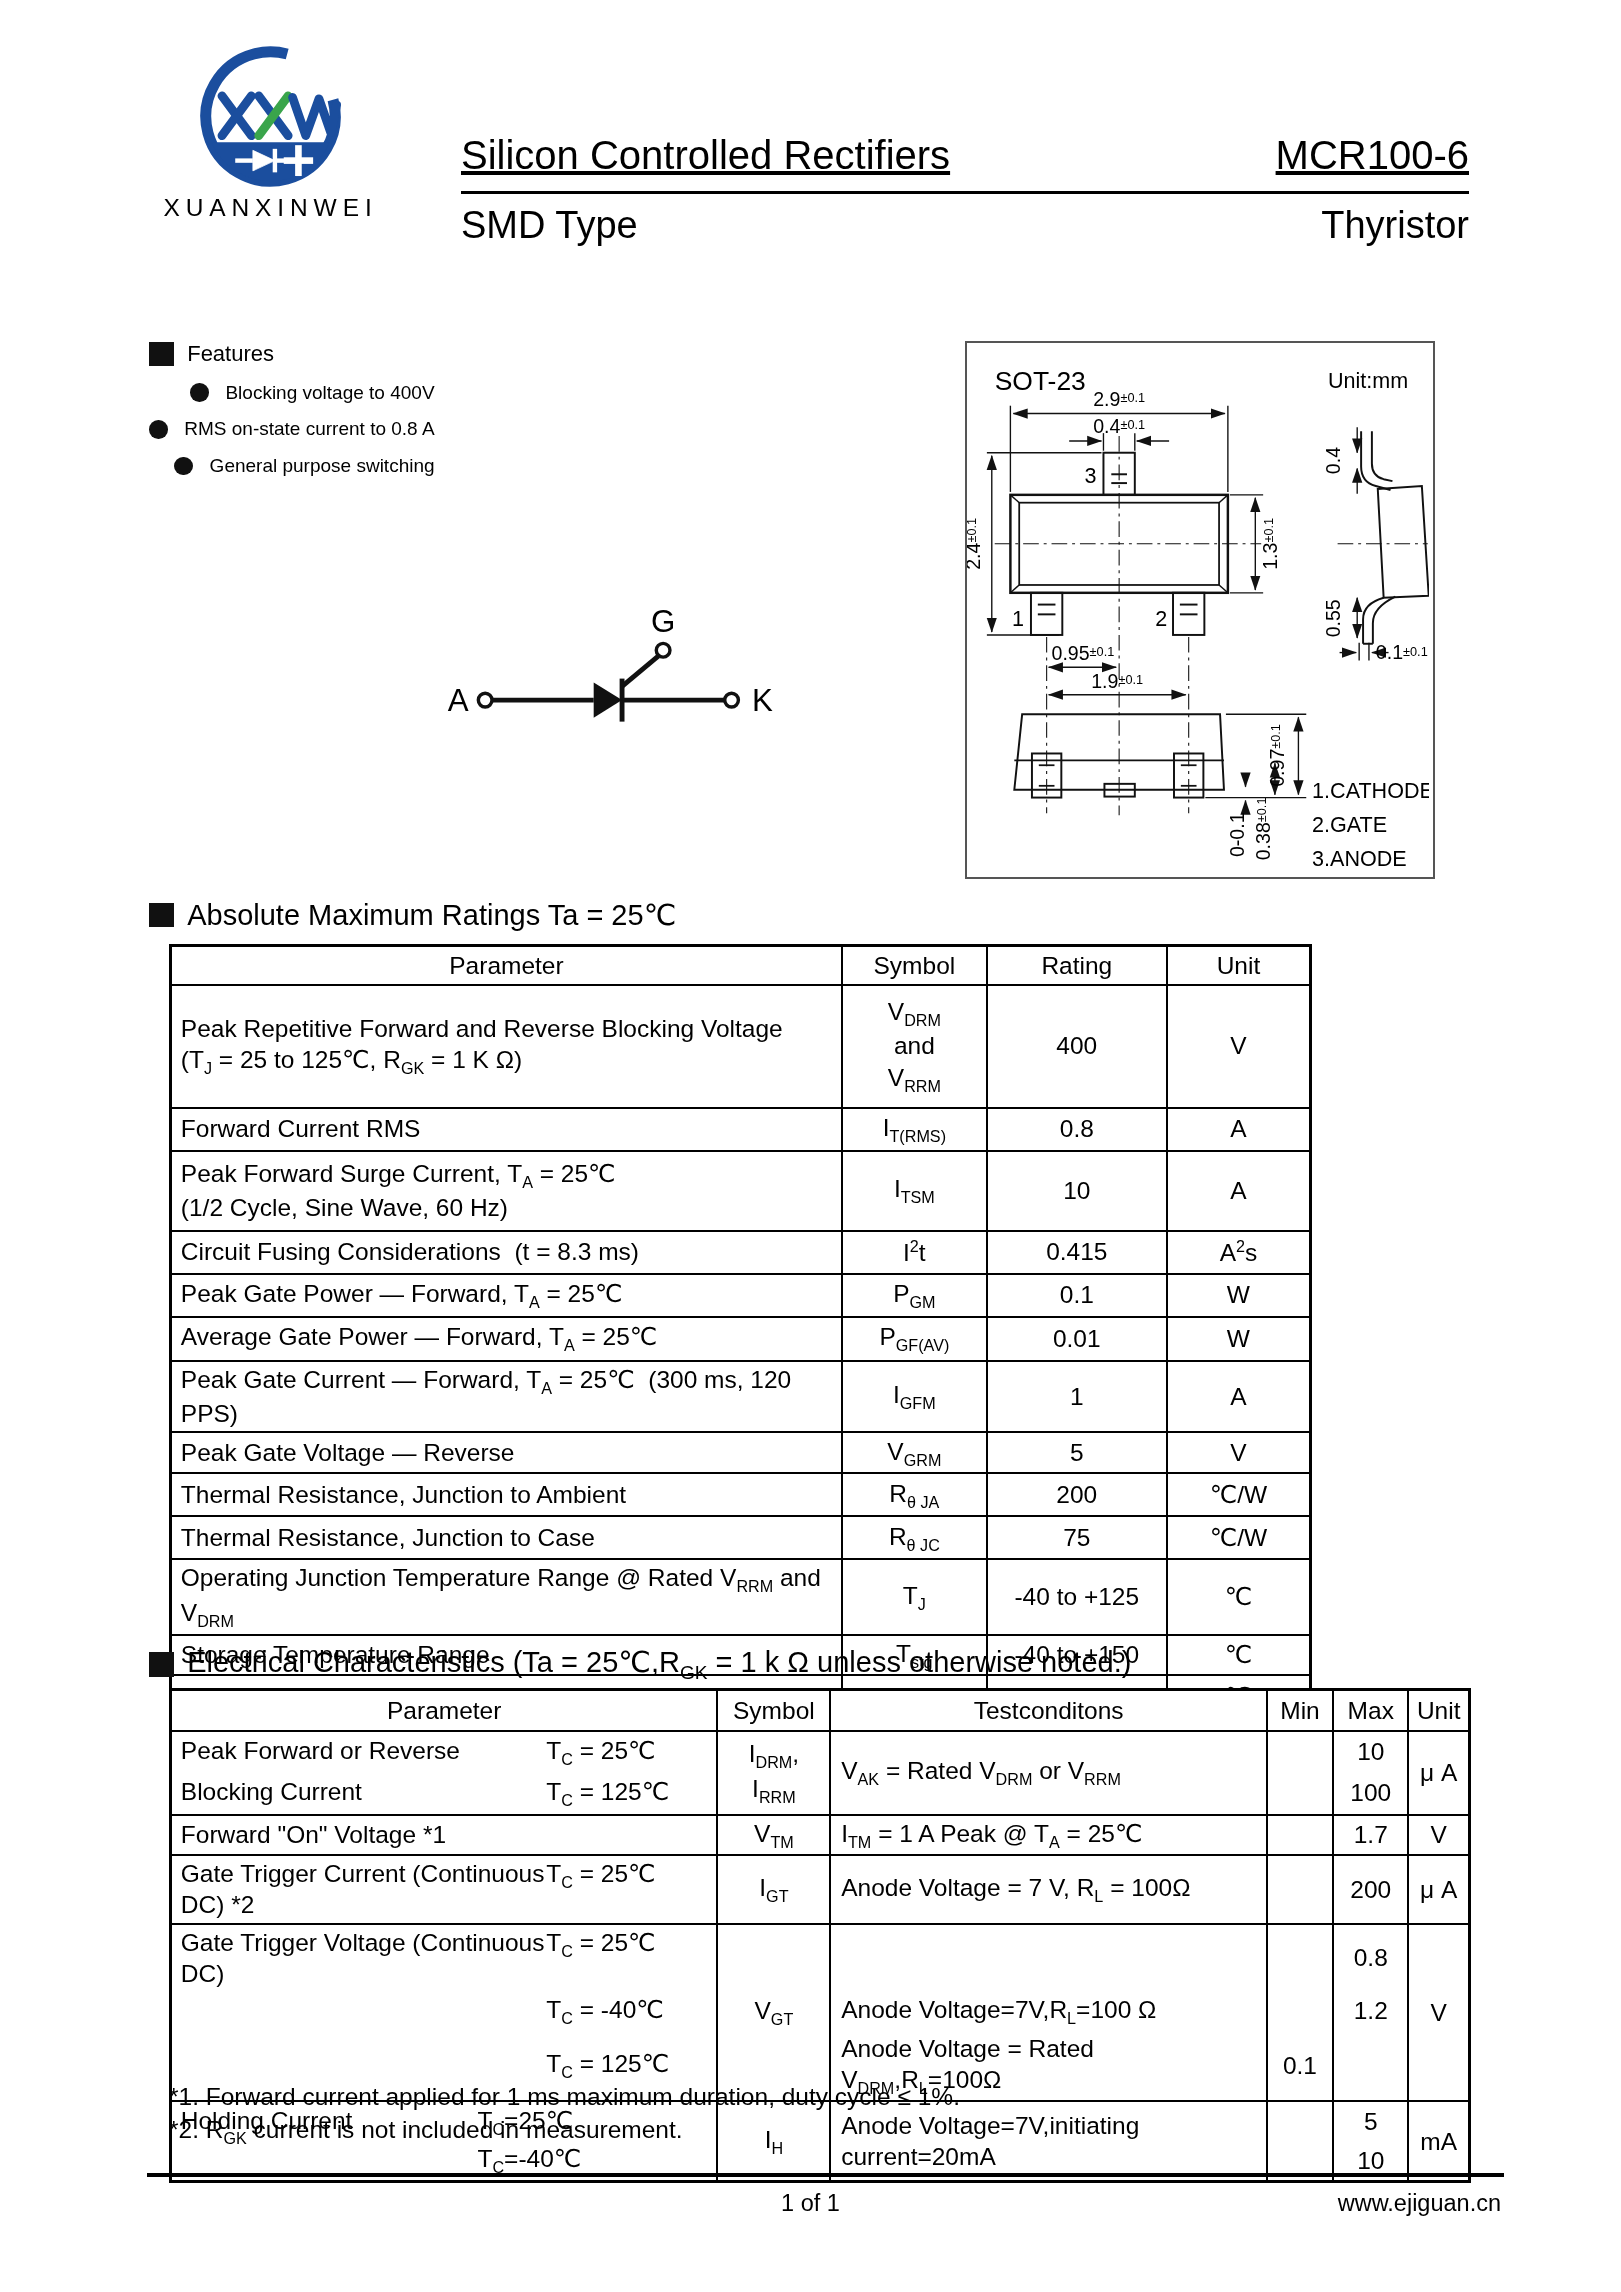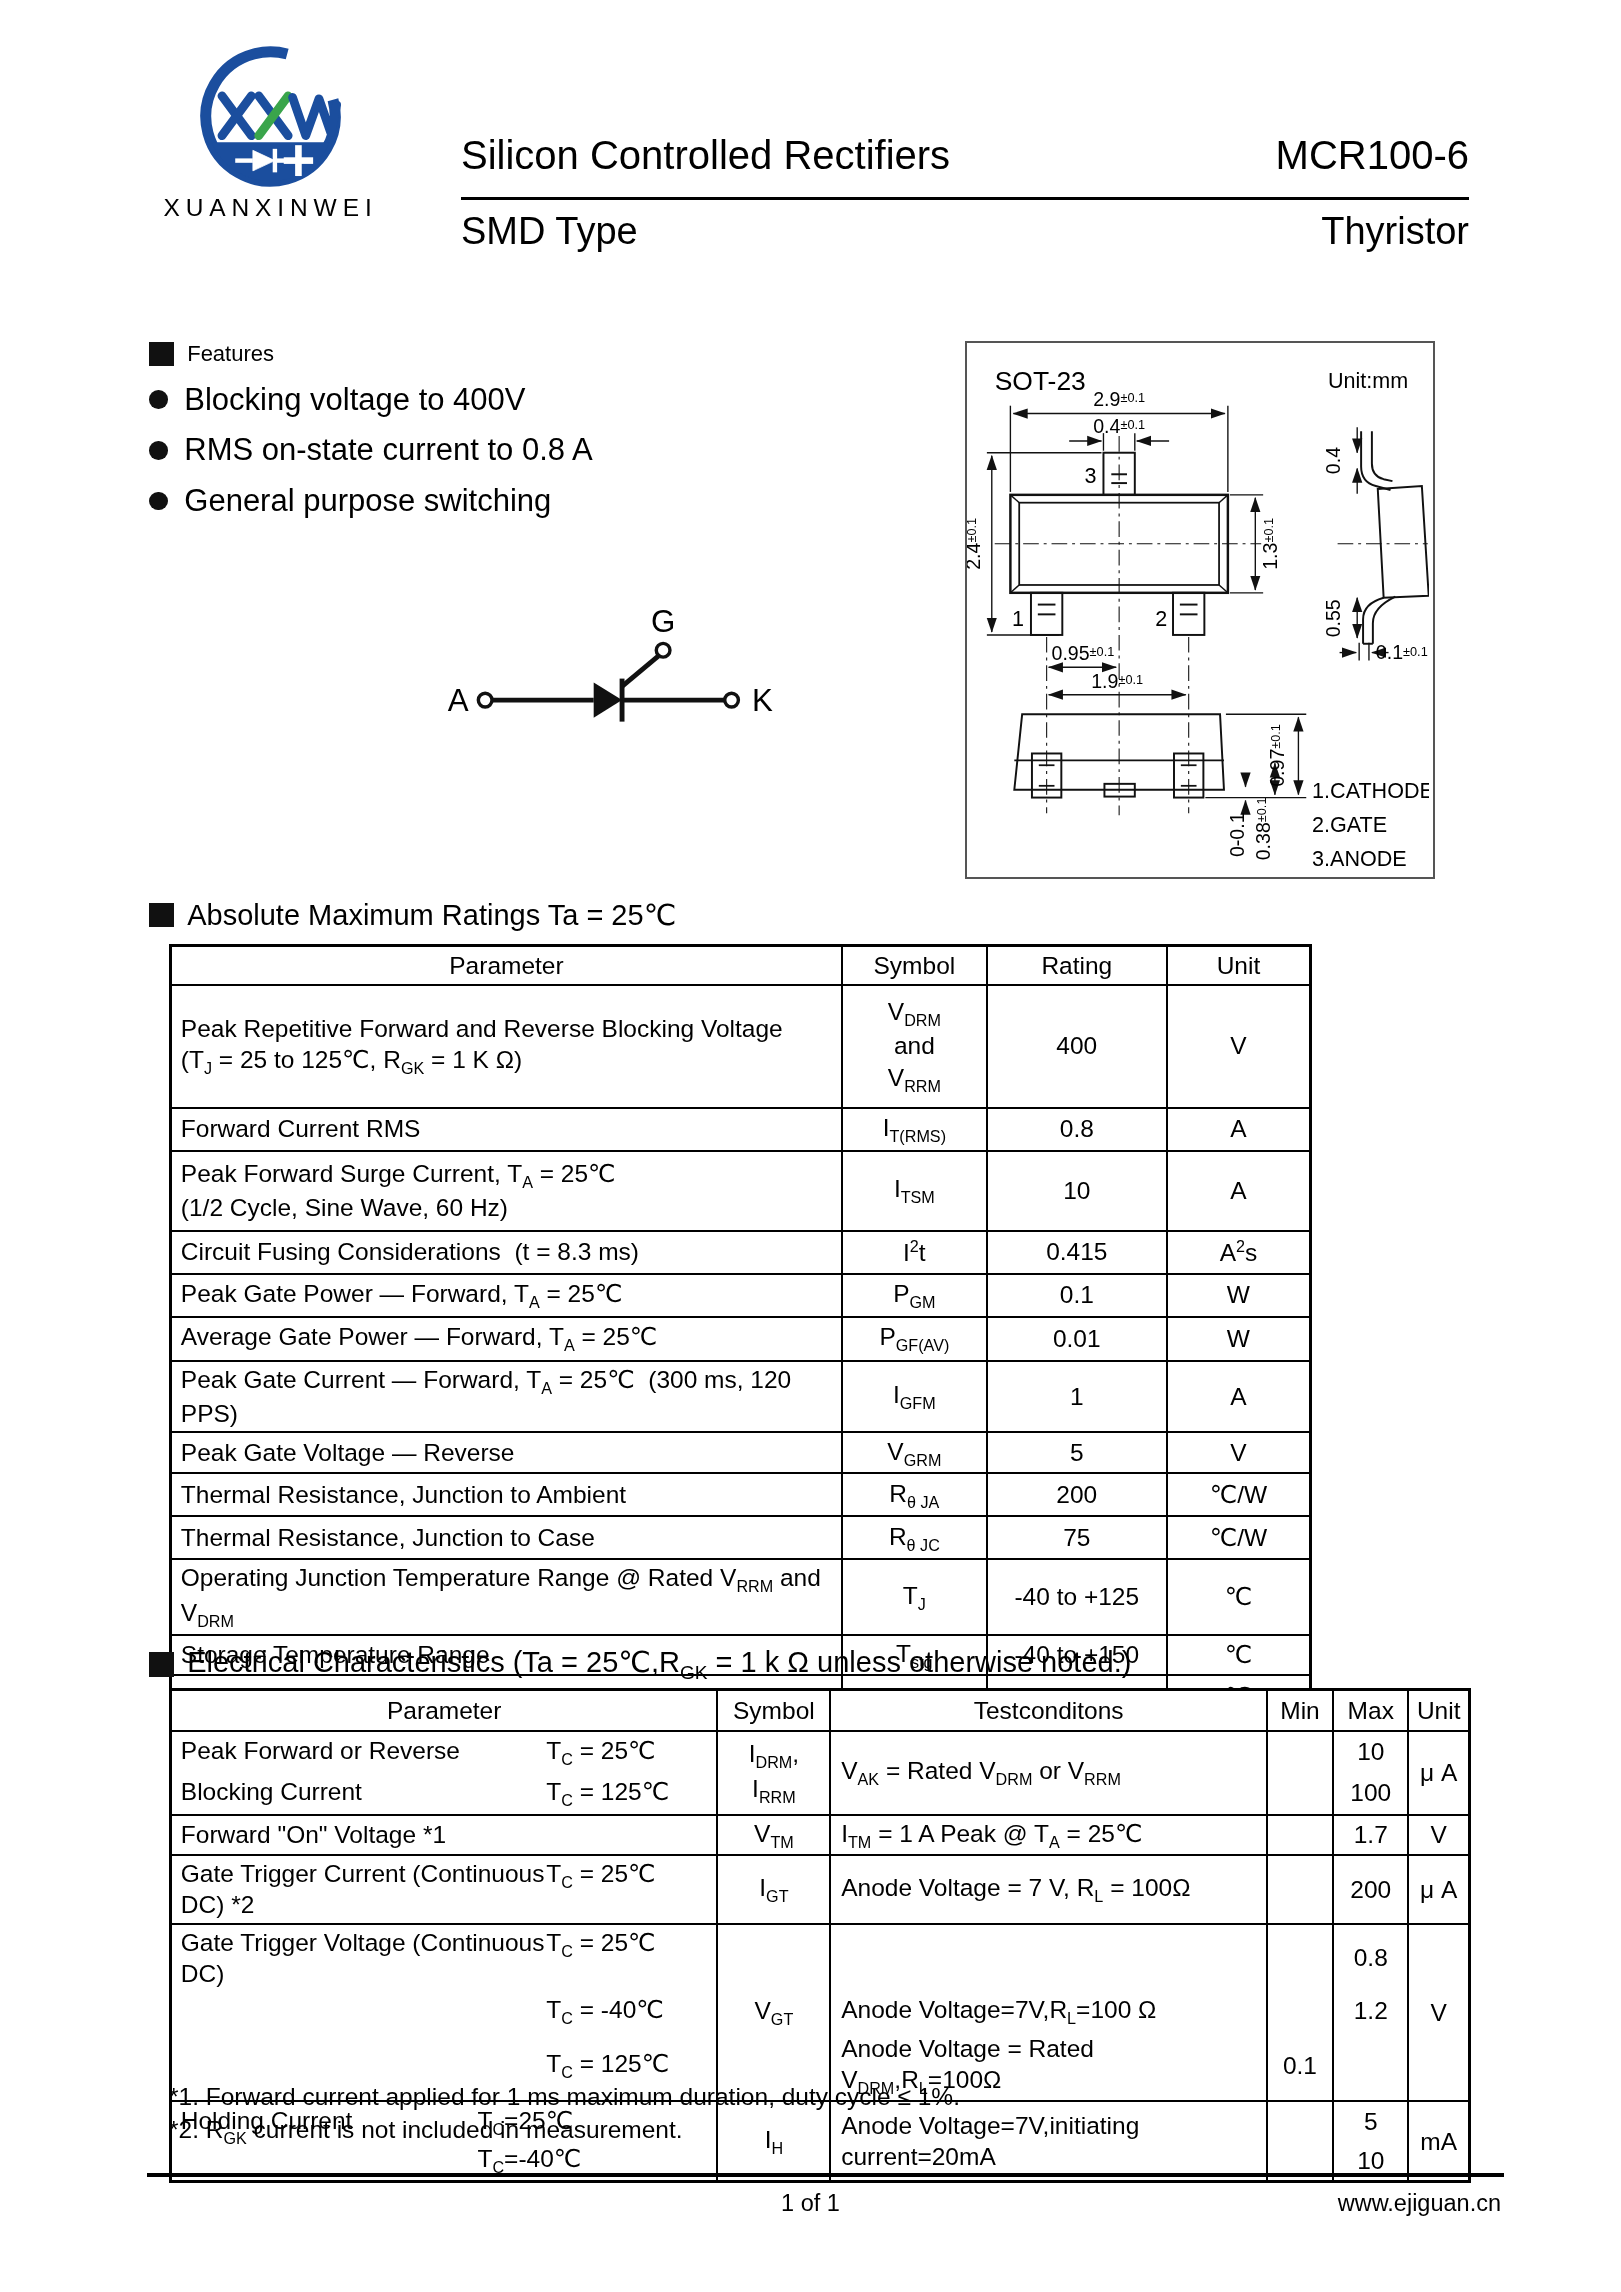--- a/index.html
+++ b/index.html
@@ -8,29 +8,29 @@
     font-family:"Liberation Sans","DejaVu Sans",sans-serif;color:#000;
     margin:0 auto;overflow:hidden;
   }
   
   .logo{position:absolute;left:145px;top:43px;width:251px;text-align:center;}
   .logo svg{display:block;margin:0 auto;}
   .logo .cn{font-size:69px;font-weight:700;letter-spacing:3.9px;line-height:1.0;margin-top:2px;}
   .logo .en{font-size:24.5px;letter-spacing:5.9px;margin-top:3.9px;}
   .titleblock{position:absolute;left:461px;top:133px;width:1008px;}
   .titleblock .row1{display:flex;justify-content:space-between;align-items:baseline;
-    font-size:40px;padding-bottom:19px;border-bottom:3.9px solid #000;}
+    font-size:40px;padding-bottom:13px;border-bottom:3.9px solid #000;text-decoration:underline;}
   .titleblock .row2{display:flex;justify-content:space-between;align-items:baseline;
     font-size:38px;margin-top:9.8px;}
   
   .sec{position:absolute;display:flex;align-items:center;font-size:29px;}
   .sec .sq{width:24.5px;height:24.5px;background:#111;margin-right:13.7px;flex:none;}
   
   .features{position:absolute;left:149px;top:341px;}
-  .features .item{display:flex;align-items:center;font-size:31px;margin-top:14.7px;}
+  .features .item{display:flex;align-items:center;font-size:19px;margin-top:14.7px;justify-content:flex-end;}
   .features .dot{width:18.6px;height:18.6px;border-radius:50%;background:#111;margin-right:16.7px;flex:none;}
   .features .head{display:flex;align-items:center;font-size:22px;}
   .features .sq{width:24.5px;height:24.5px;background:#111;margin-right:13.7px;}
   
   .schematic{position:absolute;left:421px;top:573px;}
   .pkgbox{position:absolute;left:965px;top:341px;width:466px;height:534px;border:2px solid #555;}
   
   table{border-collapse:collapse;table-layout:fixed;background:#fff;}
   table,tr,td,th{box-sizing:border-box;}
   .dtable{position:absolute;border:3.9px solid #000;}

